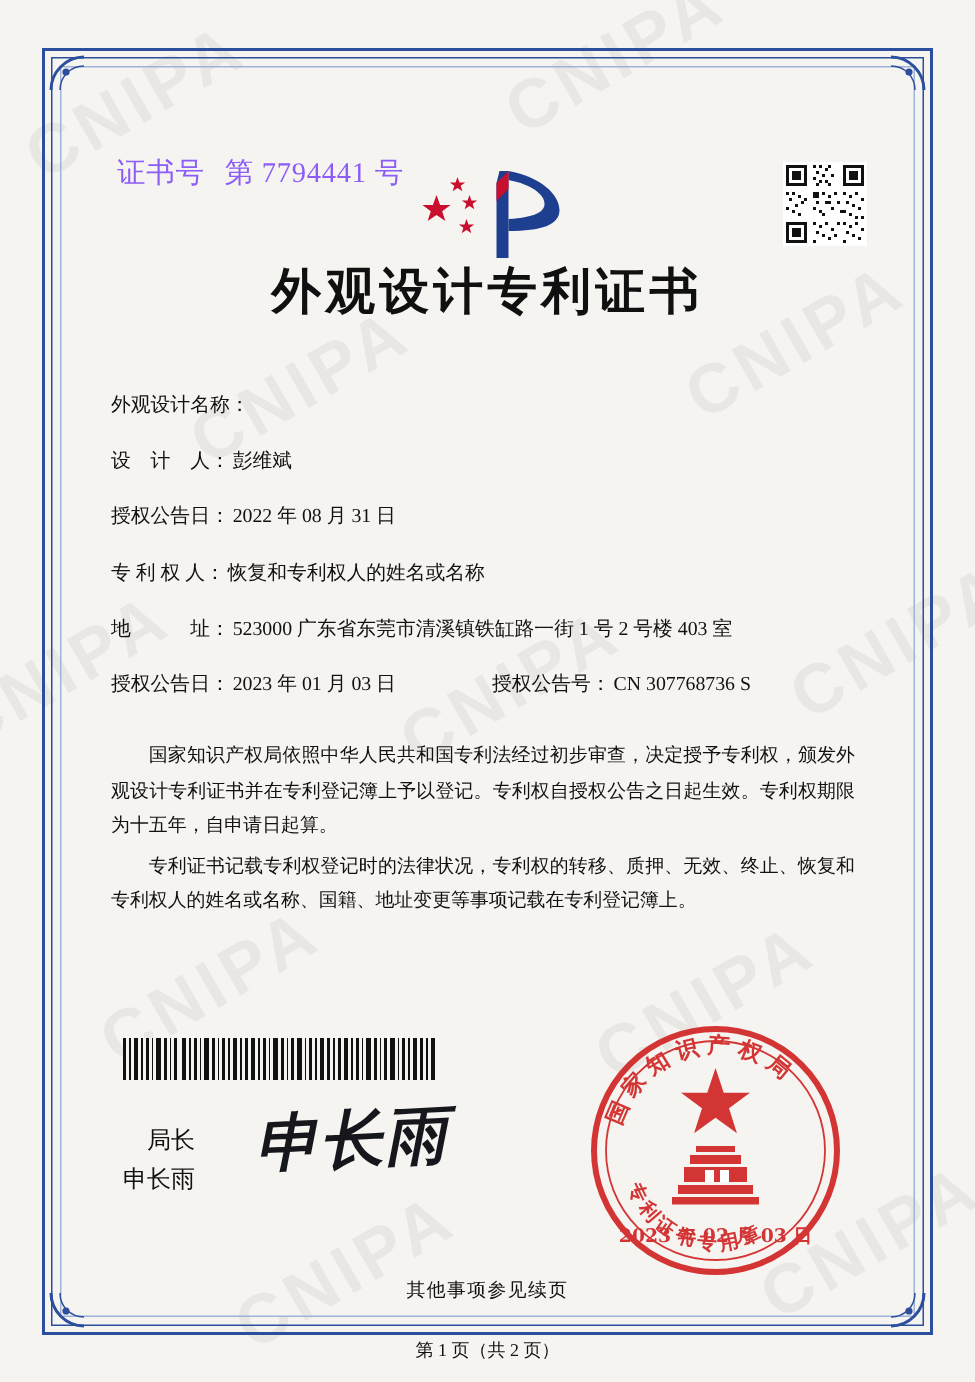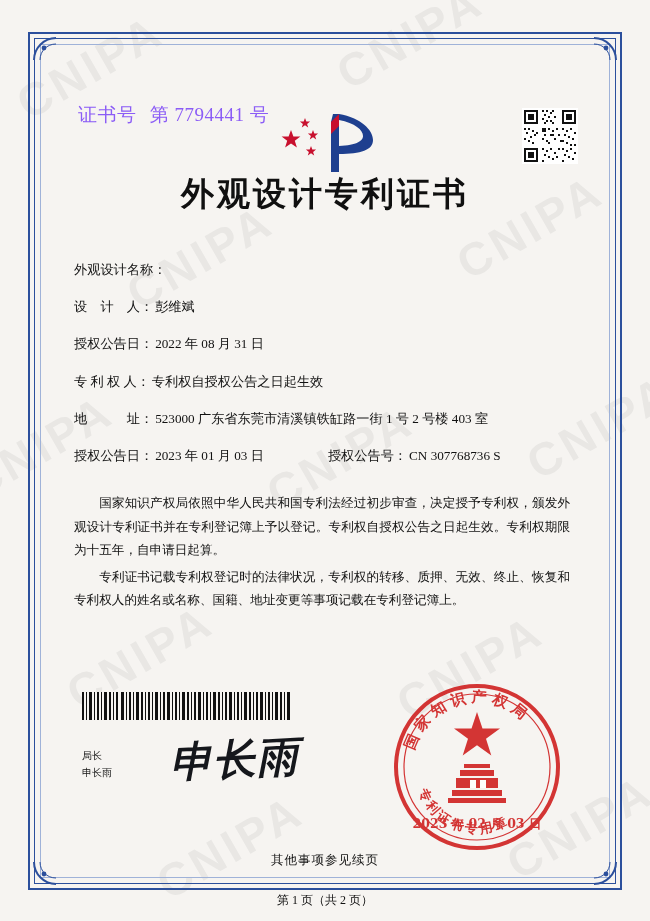--- a/index.html
+++ b/index.html
@@ -159,23 +159,24 @@
   
   .barcode {
     position: absolute;
     left: 22px; top: 632px;
     width: 210px; height: 28px;
   }
 
   .signblock {
     position: absolute;
     left: 22px; top: 688px;
-    font-size: 10px;
+    font-size: 16px;
     line-height: 1.65;
     color: #111;
+    text-align: right;
   }
 
   .signature {
     position: absolute;
     left: 110px; top: 672px;
     font-family: "DejaVu Serif", serif;
     font-size: 42px;
     color: #15171c;
     letter-spacing: 1px;
     font-style: italic;
@@ -382,21 +383,21 @@
       </div>
 
 
       <div class="field-row">
         <span class="f-label">授权公告日：</span>
         <span class="f-value">2022 年 08 月 31 日</span>
       </div>
 
       <div class="field-row">
         <span class="f-label">专 利 权 人：</span>
-        <span class="f-value">专利权自授权公告之日起生效</span>
+        <span class="f-value">恢复和专利权人的姓名或名称</span>
       </div>
 
       <div class="field-row">
         <span class="f-label">地　　　址：</span>
         <span class="f-value">523000  广东省东莞市清溪镇铁缸路一街 1 号 2 号楼 403 室</span>
       </div>
 
       <div class="field-row">
         <span class="f-label">授权公告日：</span>
         <span class="f-value">2023 年 01 月 03 日</span>

